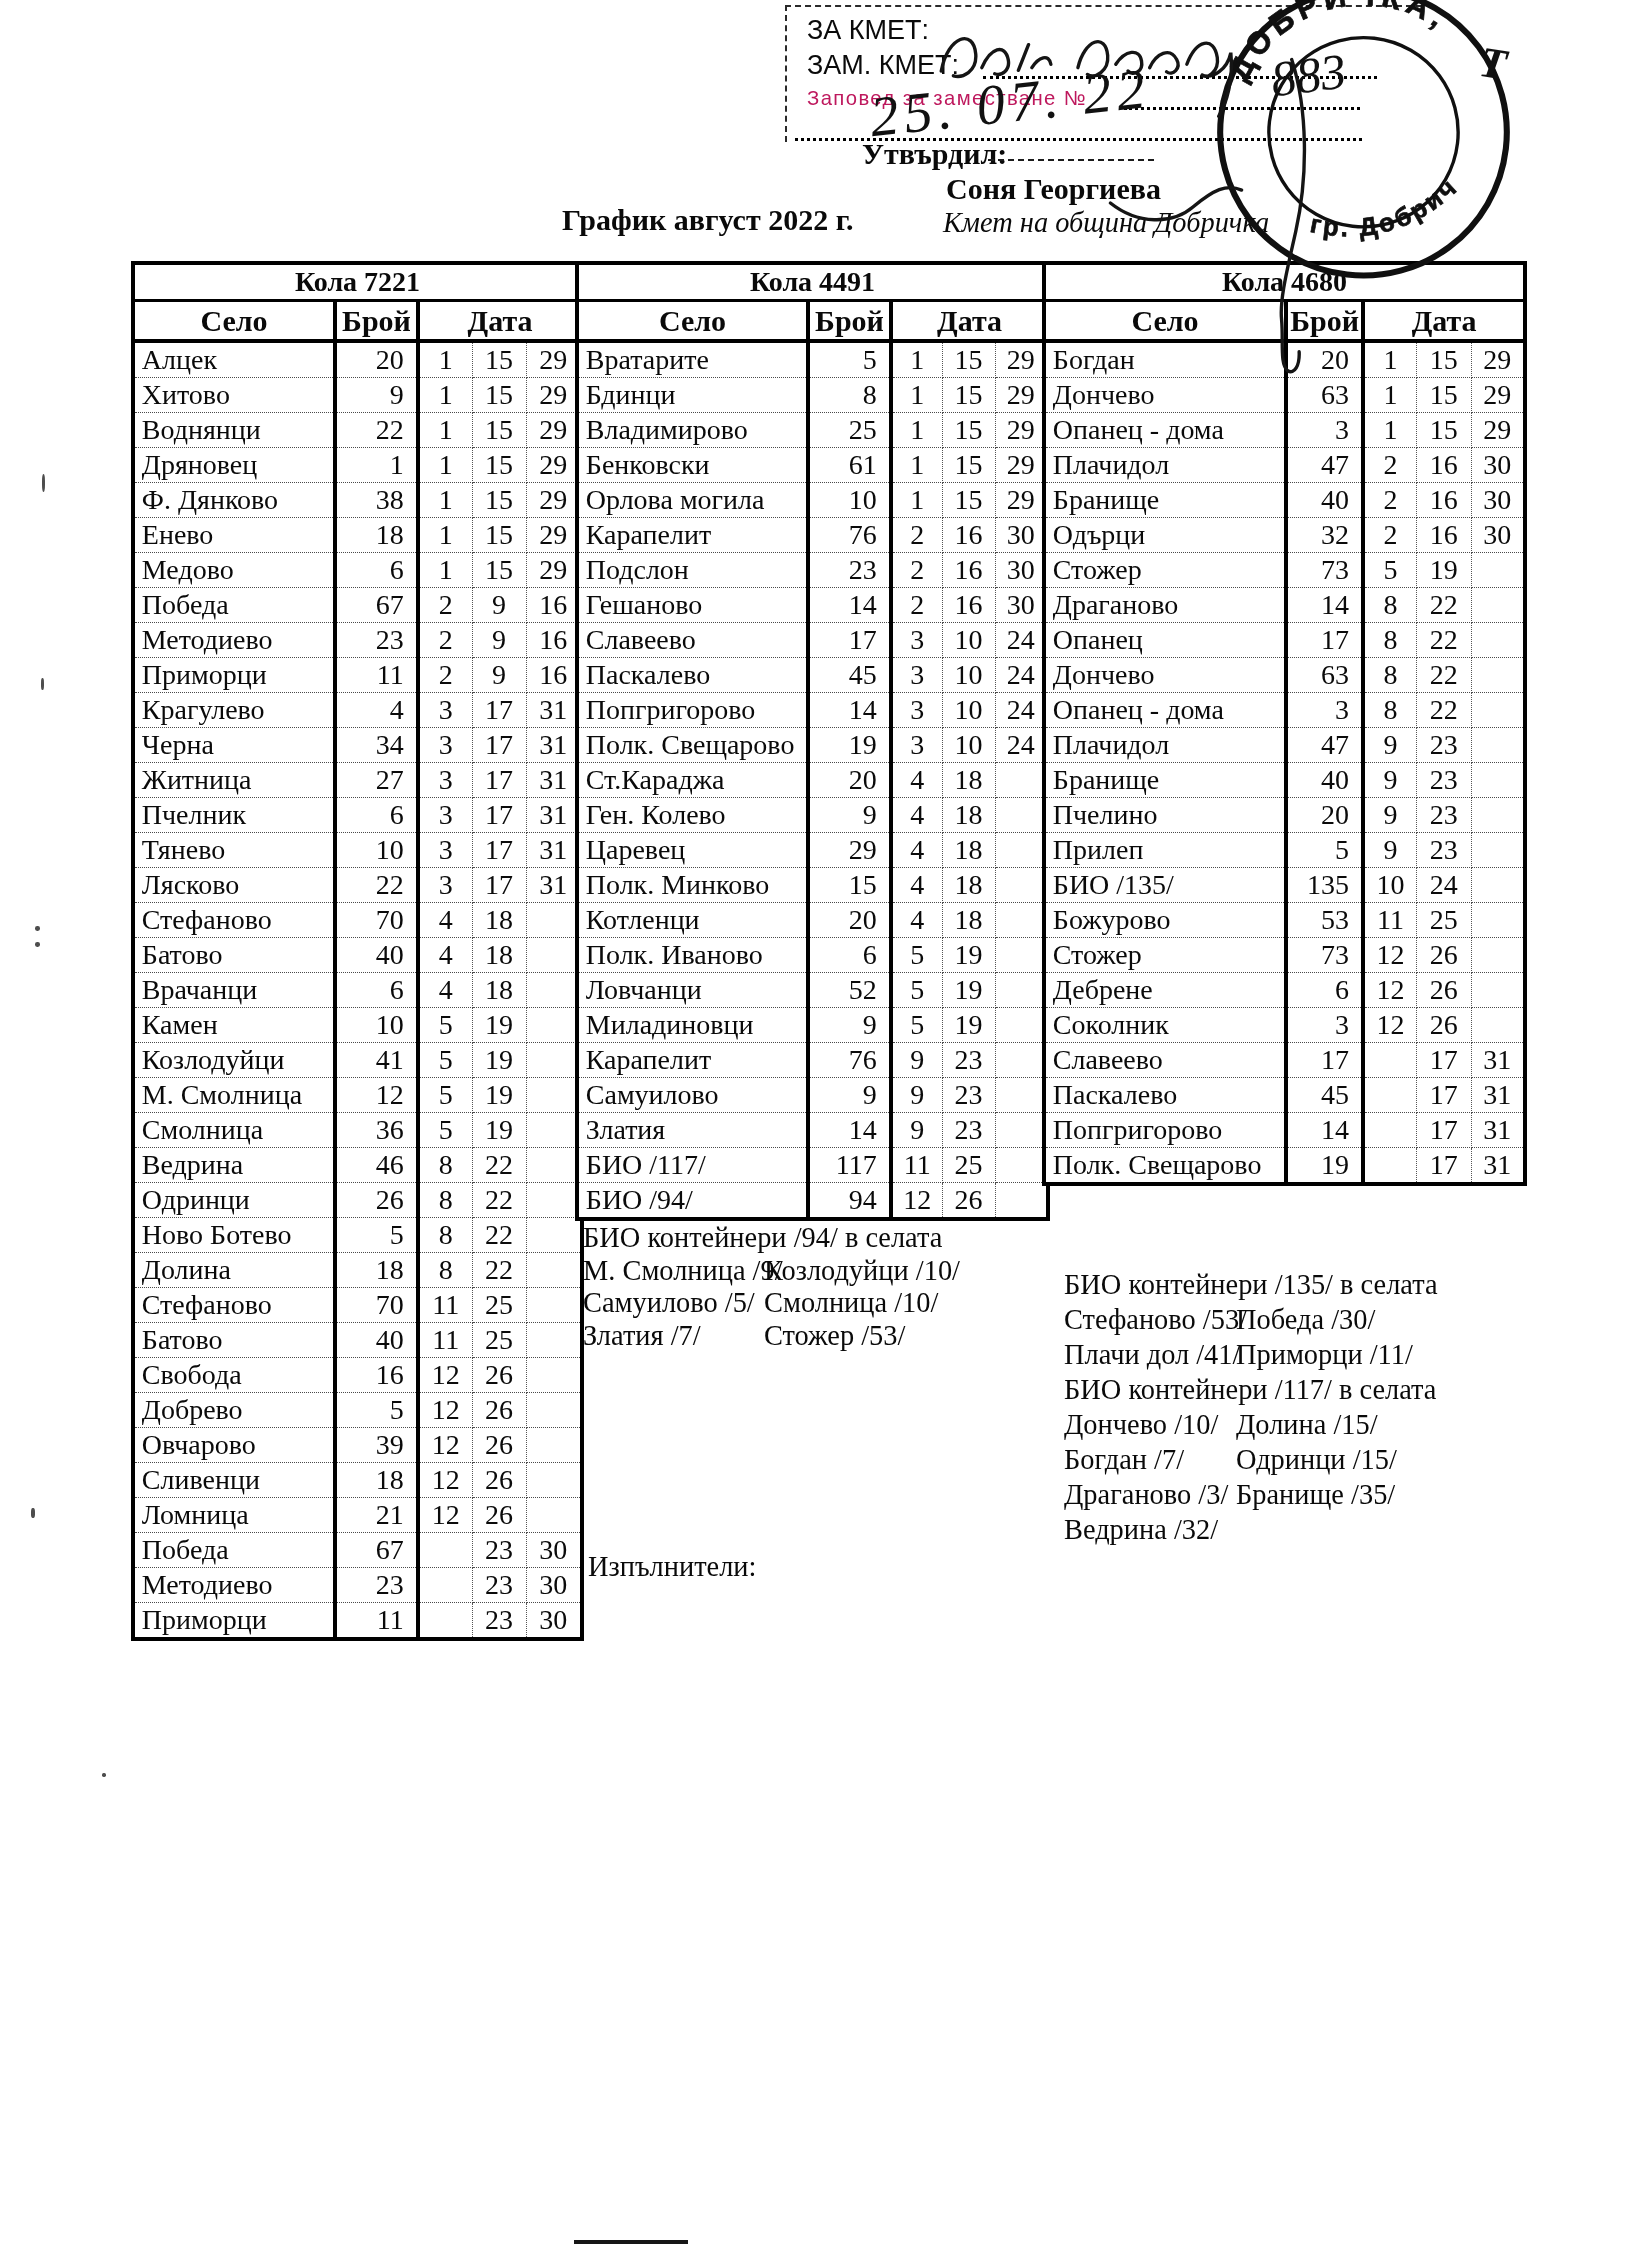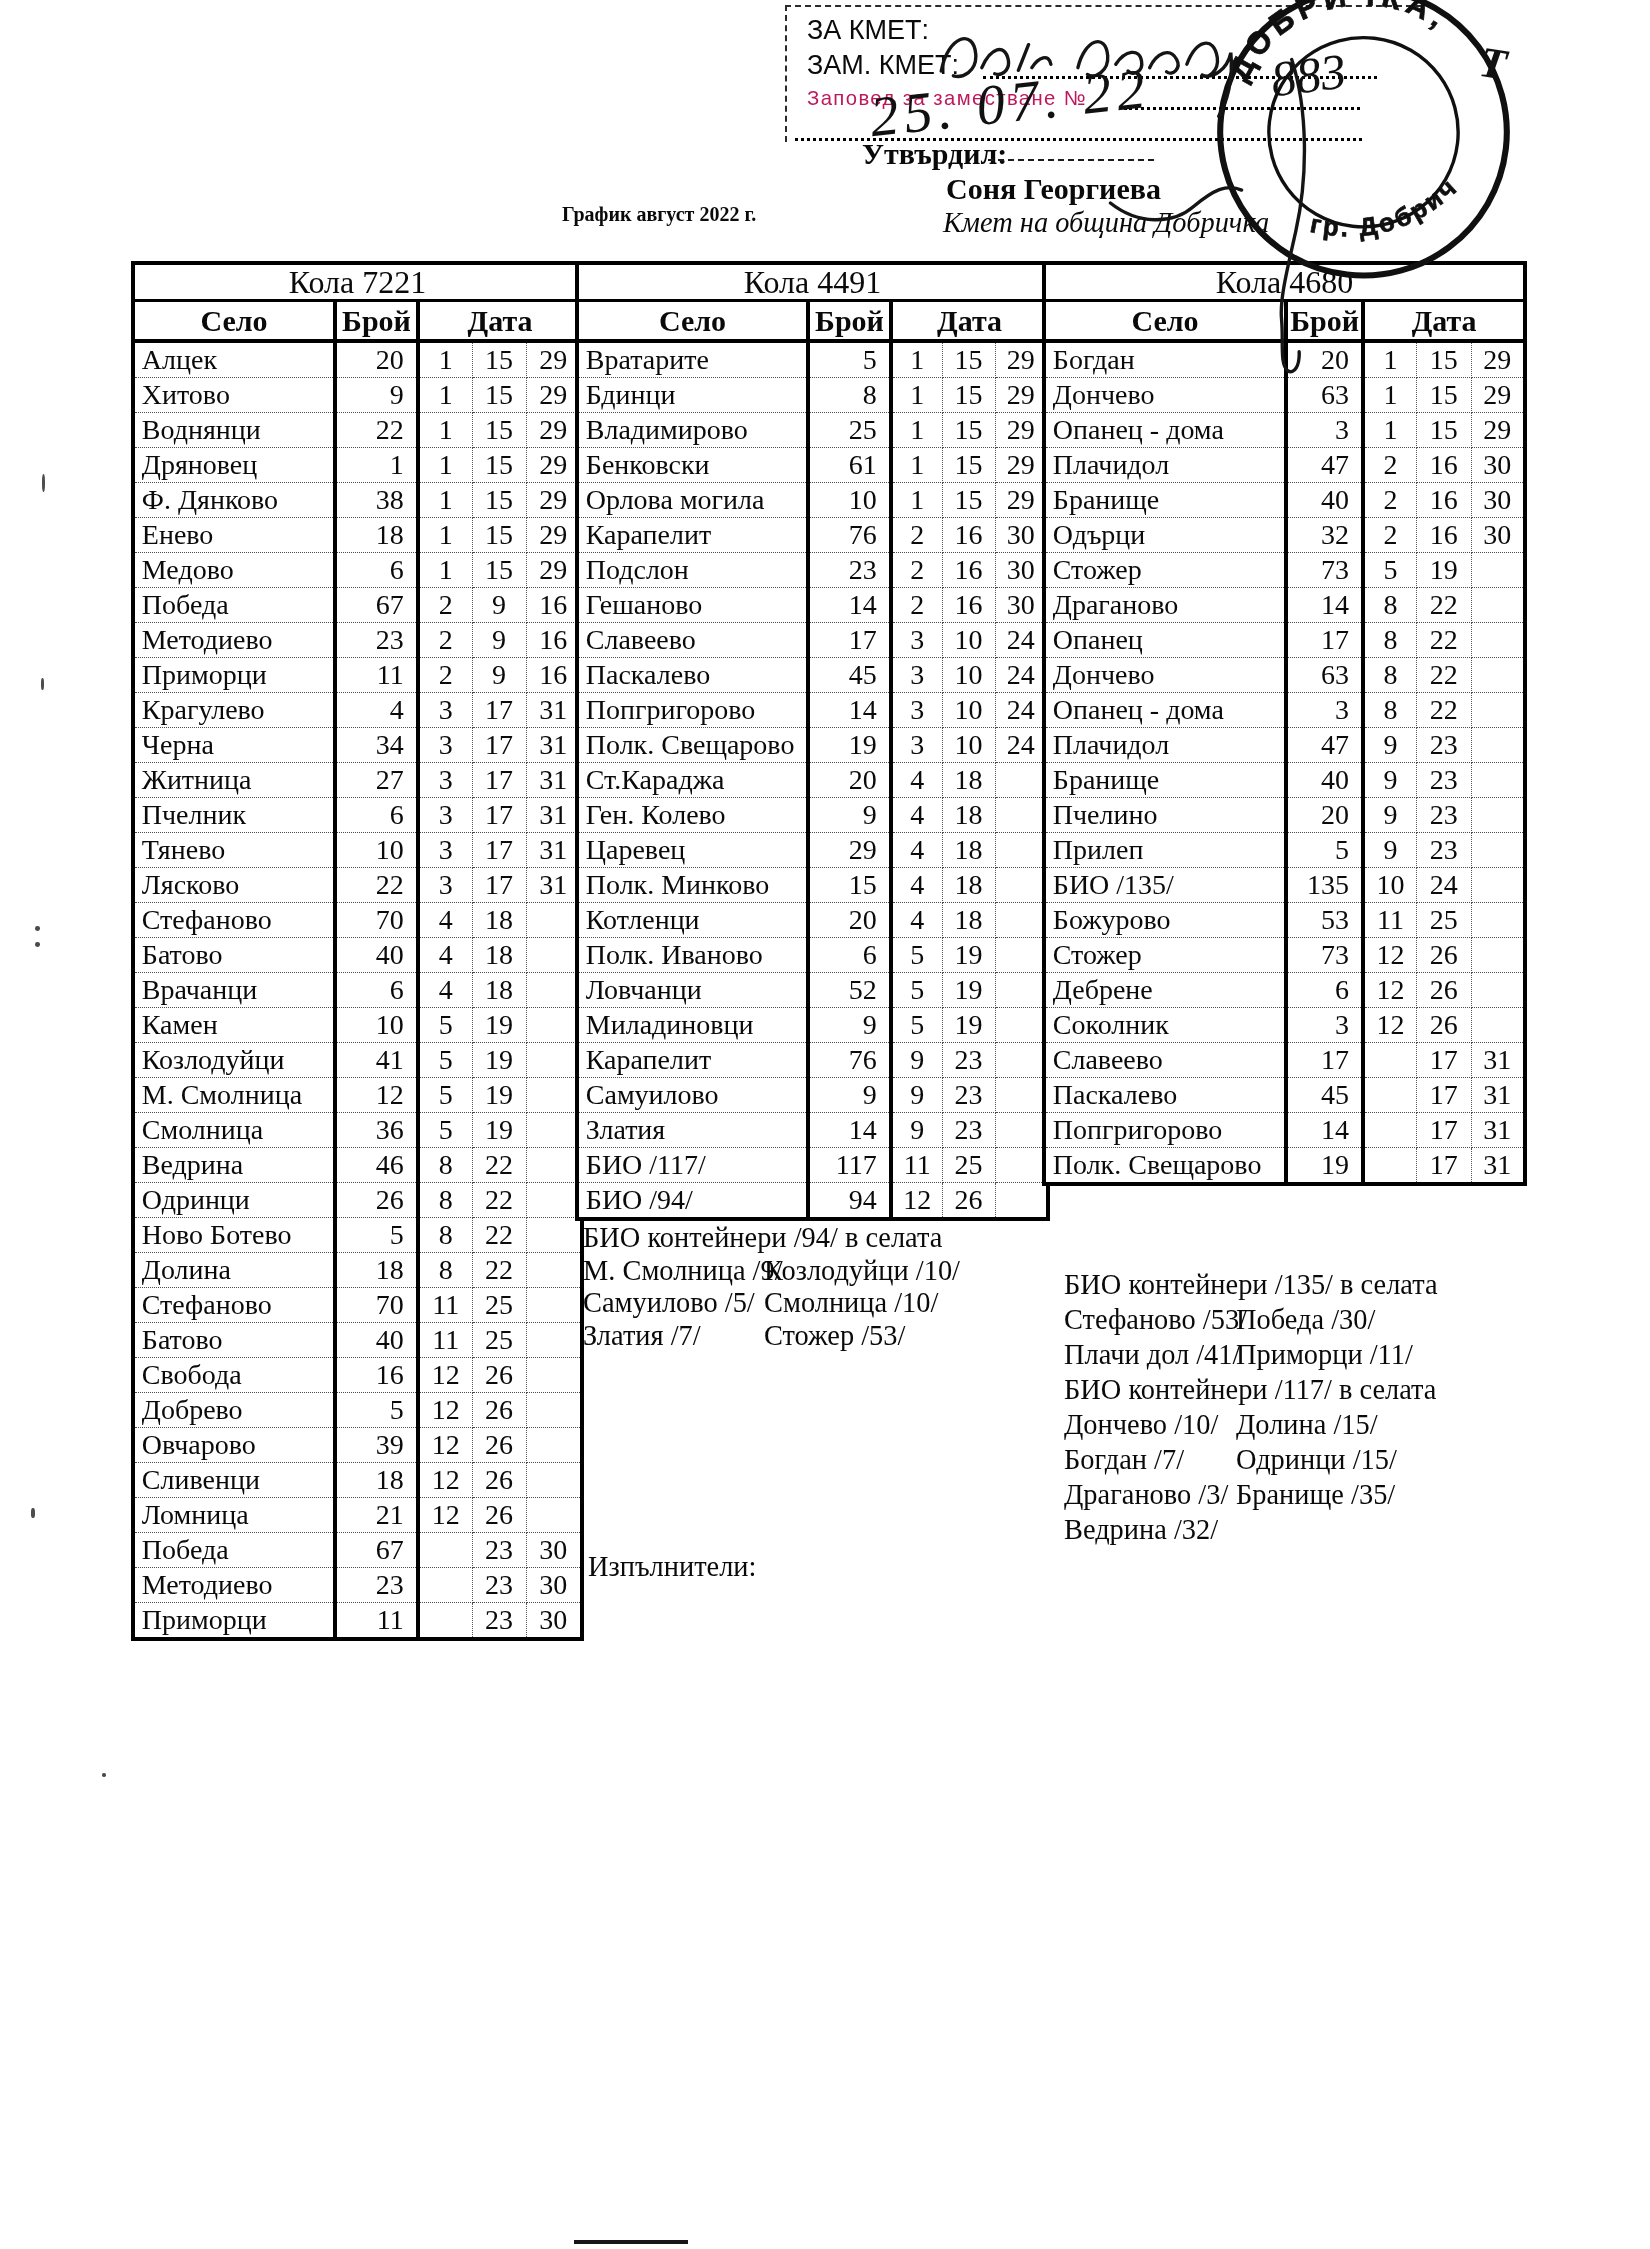--- a/index.html
+++ b/index.html
@@ -28,28 +28,28 @@
     left:807px;top:87px;
     font-family:"Liberation Sans",sans-serif;font-size:20.3px;color:#be185d;
     letter-spacing:1.4px;white-space:nowrap;
   }
   .order-dots{left:1124px;top:81px;width:236px}
   .bottom-dots{left:795px;top:112px;width:567px}
   .approved{left:862px;top:137px;font-weight:bold;font-size:30px;white-space:nowrap}
   .approved-line{left:988px;top:135px;width:166px;height:24.4px;border-bottom:2.7px dashed #1c1c1c}
   .approver-name{left:946px;top:172px;font-weight:bold;font-size:30px;white-space:nowrap}
   .approver-title{left:943px;top:207px;font-style:italic;font-size:28.4px;white-space:nowrap}
-  .doc-title{left:562px;top:203px;font-weight:bold;font-size:20px;white-space:nowrap}
+  .doc-title{left:562px;top:203px;font-weight:bold;font-size:30px;white-space:nowrap}
 
   
   .tbl{position:absolute;border:4.1px solid #000;background:#fff}
   .tbl table{border-collapse:collapse;table-layout:fixed;width:100%}
   .tbl th,.tbl td{padding:0;line-height:1;overflow:hidden;white-space:nowrap}
   tr.car th{
-    font-size:32px;font-weight:normal;height:34px;
+    font-size:28px;font-weight:bold;height:34px;
     border-bottom:3.4px solid #000;
   }
   tr.hdr th{font-size:30px;font-weight:bold;text-align:center;height:37px;border-bottom:4.1px solid #000}
   tr.hdr th.h-village{border-right:4.1px solid #000}
   tr.hdr th.h-count{border-right:4.7px solid #000}
   .tbl td{font-size:28px;border-bottom:1.4px dotted #4a4a4a}
   .tbl tr:last-child td{border-bottom:none}
   td.c0{text-align:left;padding-left:6.8px;border-right:4.1px solid #000}
   td.c1{text-align:right;padding-right:12.2px;border-right:4.7px solid #000}
   td.c2{text-align:center;border-right:1.4px dotted #555}

